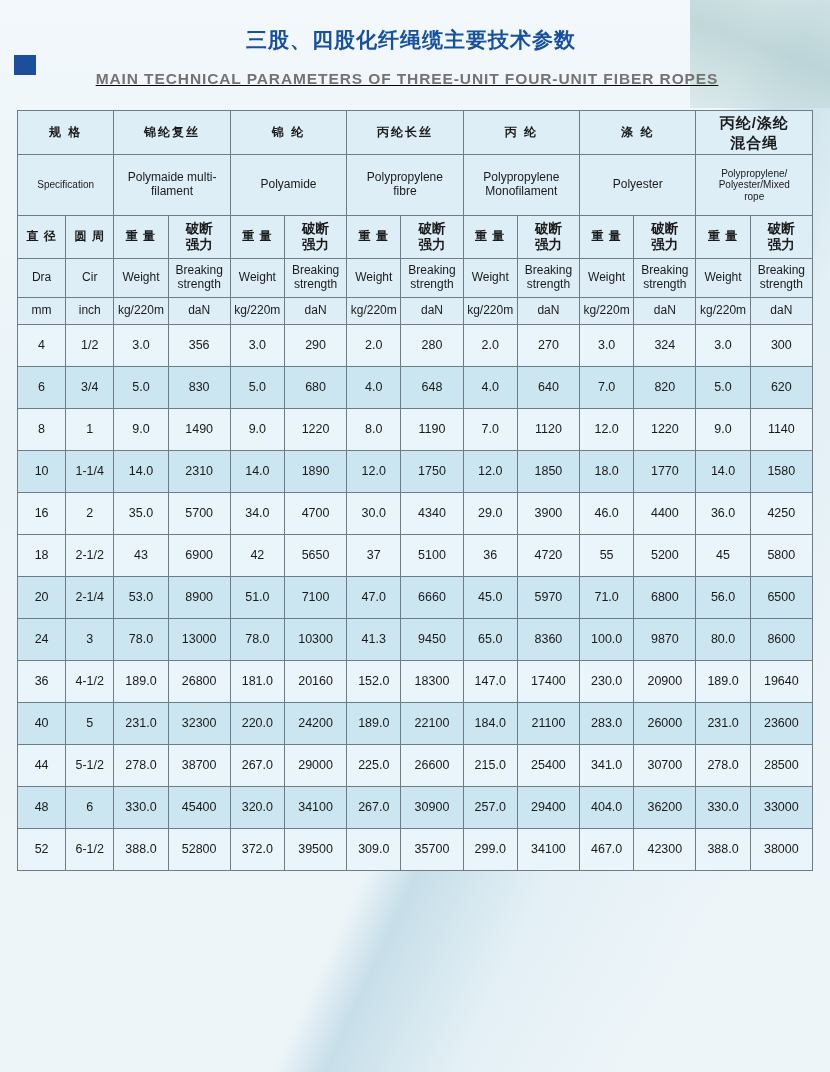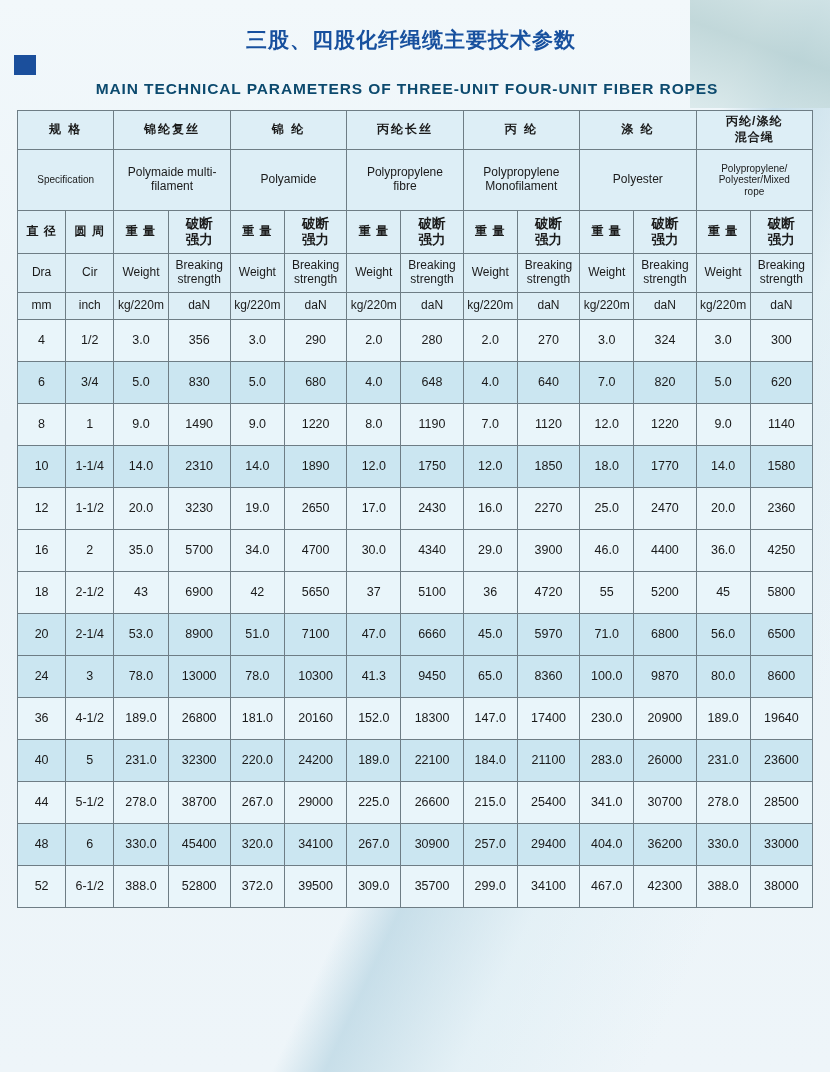--- a/index.html
+++ b/index.html
@@ -32,42 +32,43 @@
   .sheet {
     position: absolute;
     inset: 0;
   }
 
   
   .title-wrap {
     position: absolute;
     left: 0; right: 16px; top: 26px;
     text-align: center;
+    text-decoration: underline;
   }
   .title-cn {
     display: inline-block;
     position: relative;
     font-size: 21px;
     font-weight: bold;
     color: #17509e;
     letter-spacing: 1px;
     padding-left: 8px;
   }
   .title-bar {
     position: absolute;
     left: 14px;
     top: 29px;
     width: 22px;
     height: 20px;
     background: #1b4f9c;
   }
   .title-en {
-    margin-top: 26px;
+    margin-top: 16px;
     font-size: 15.5px;
-    color: #0c4a6e;
+    color: #737373;
     letter-spacing: 0.9px;
     font-weight: bold;
     font-family: "Liberation Sans", sans-serif;
   }
 
   
   table.spec {
     position: absolute;
     left: 17px;
     top: 110px;
@@ -89,21 +90,21 @@
   
   td.h-cn {
     font-size: 15px;
     font-weight: bold;
     color: #b8161b;
     letter-spacing: 2px;
     height: 34px;
     background: #d8ecf5;
   }
   td.h-cn.small {
-    font-size: 12px;
+    font-size: 15px;
     letter-spacing: 1px;
     line-height: 1.3;
   }
   td.h-en {
     font-size: 11px;
     color: #111;
     height: 56px;
     background: #d8ecf5;
   }
   td.h-en.tiny { font-size: 10px; }
@@ -328,36 +329,20 @@
           <td>12.0</td>
           <td>1750</td>
           <td>12.0</td>
           <td>1850</td>
           <td>18.0</td>
           <td>1770</td>
           <td>14.0</td>
           <td>1580</td>
         </tr>
       <tr class="data odd">
-          <td>12</td>
-          <td>1-1/2</td>
-          <td>20.0</td>
-          <td>3230</td>
-          <td>19.0</td>
-          <td>2650</td>
-          <td>17.0</td>
-          <td>2430</td>
-          <td>16.0</td>
-          <td>2270</td>
-          <td>25.0</td>
-          <td>2470</td>
-          <td>20.0</td>
-          <td>2360</td>
-        </tr>
-      <tr class="data odd">
           <td>16</td>
           <td>2</td>
           <td>35.0</td>
           <td>5700</td>
           <td>34.0</td>
           <td>4700</td>
           <td>30.0</td>
           <td>4340</td>
           <td>29.0</td>
           <td>3900</td>

